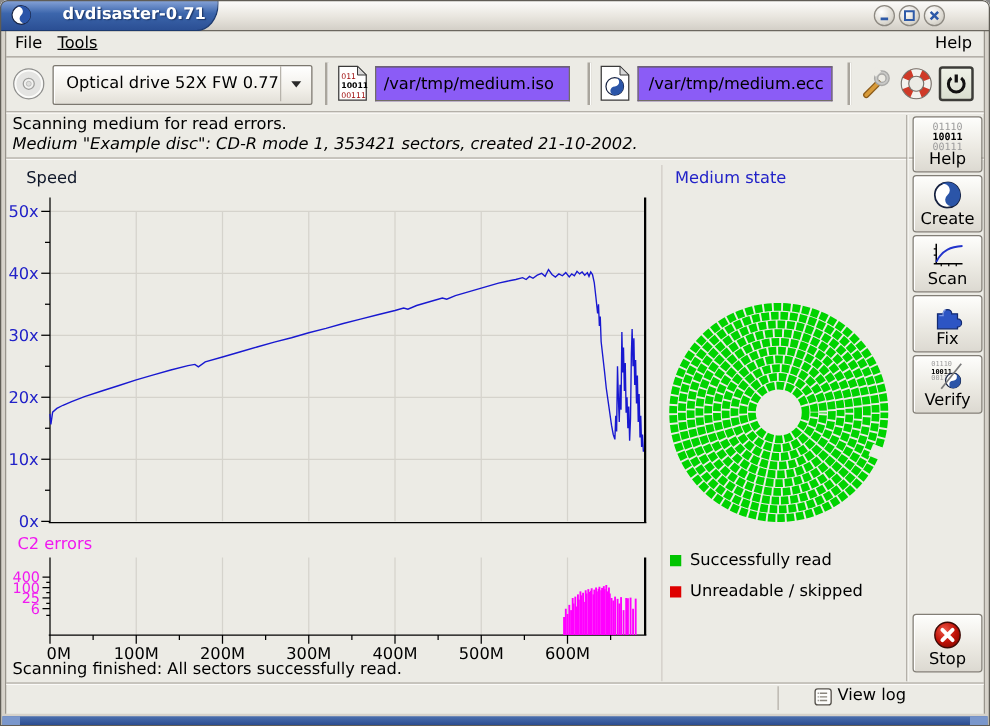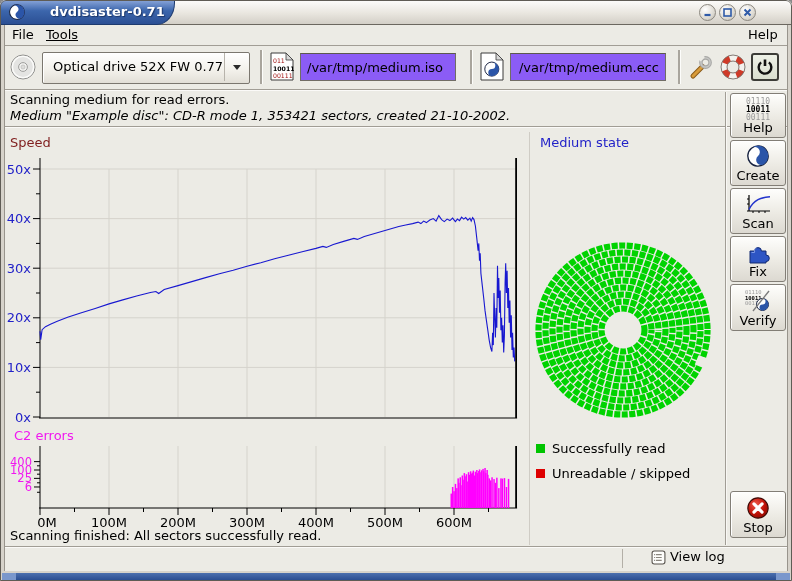--- a/index.html
+++ b/index.html
@@ -158,21 +158,21 @@
     </svg>
   </div>
   <div class="abs hline-d" style="left:5px;top:89px;width:782px;"></div>
   <div class="abs hline-l" style="left:5px;top:90px;width:782px;"></div>
 
   <div class="abs stext" style="left:10px;top:92px;">Scanning medium for read errors.</div>
   <div class="abs stext italic" style="left:10px;top:108px;">Medium "Example disc": CD-R mode 1, 353421 sectors, created 21-10-2002.</div>
   <div class="abs hline-d" style="left:5px;top:126px;width:782px;"></div>
   <div class="abs hline-l" style="left:5px;top:127px;width:782px;"></div>
 
-  <div class="abs chart-title" style="left:10px;top:135px;color:#7f1d1d;">Speed</div>
+  <div class="abs chart-title" style="left:21px;top:135px;color:#0f172a;">Speed</div>
   <div class="abs chart-title" style="left:540px;top:135px;color:#2222c8;">Medium state</div>
   <div class="abs chart-title" style="left:14px;top:428px;color:#f018f0;">C2 errors</div>
   <svg id="charts-svg" class="abs" style="left:0;top:128px;z-index:3;" width="530" height="402" viewBox="0 0 530 402">
       <line x1="109" y1="41" x2="109" y2="289" stroke="#d5d3cc"></line>
       <line x1="109" y1="318" x2="109" y2="380" stroke="#d5d3cc"></line>
       <line x1="178" y1="41" x2="178" y2="289" stroke="#d5d3cc"></line>
       <line x1="178" y1="318" x2="178" y2="380" stroke="#d5d3cc"></line>
       <line x1="246.99999999999997" y1="41" x2="246.99999999999997" y2="289" stroke="#d5d3cc"></line>
       <line x1="246.99999999999997" y1="318" x2="246.99999999999997" y2="380" stroke="#d5d3cc"></line>
       <line x1="316" y1="41" x2="316" y2="289" stroke="#d5d3cc"></line>

